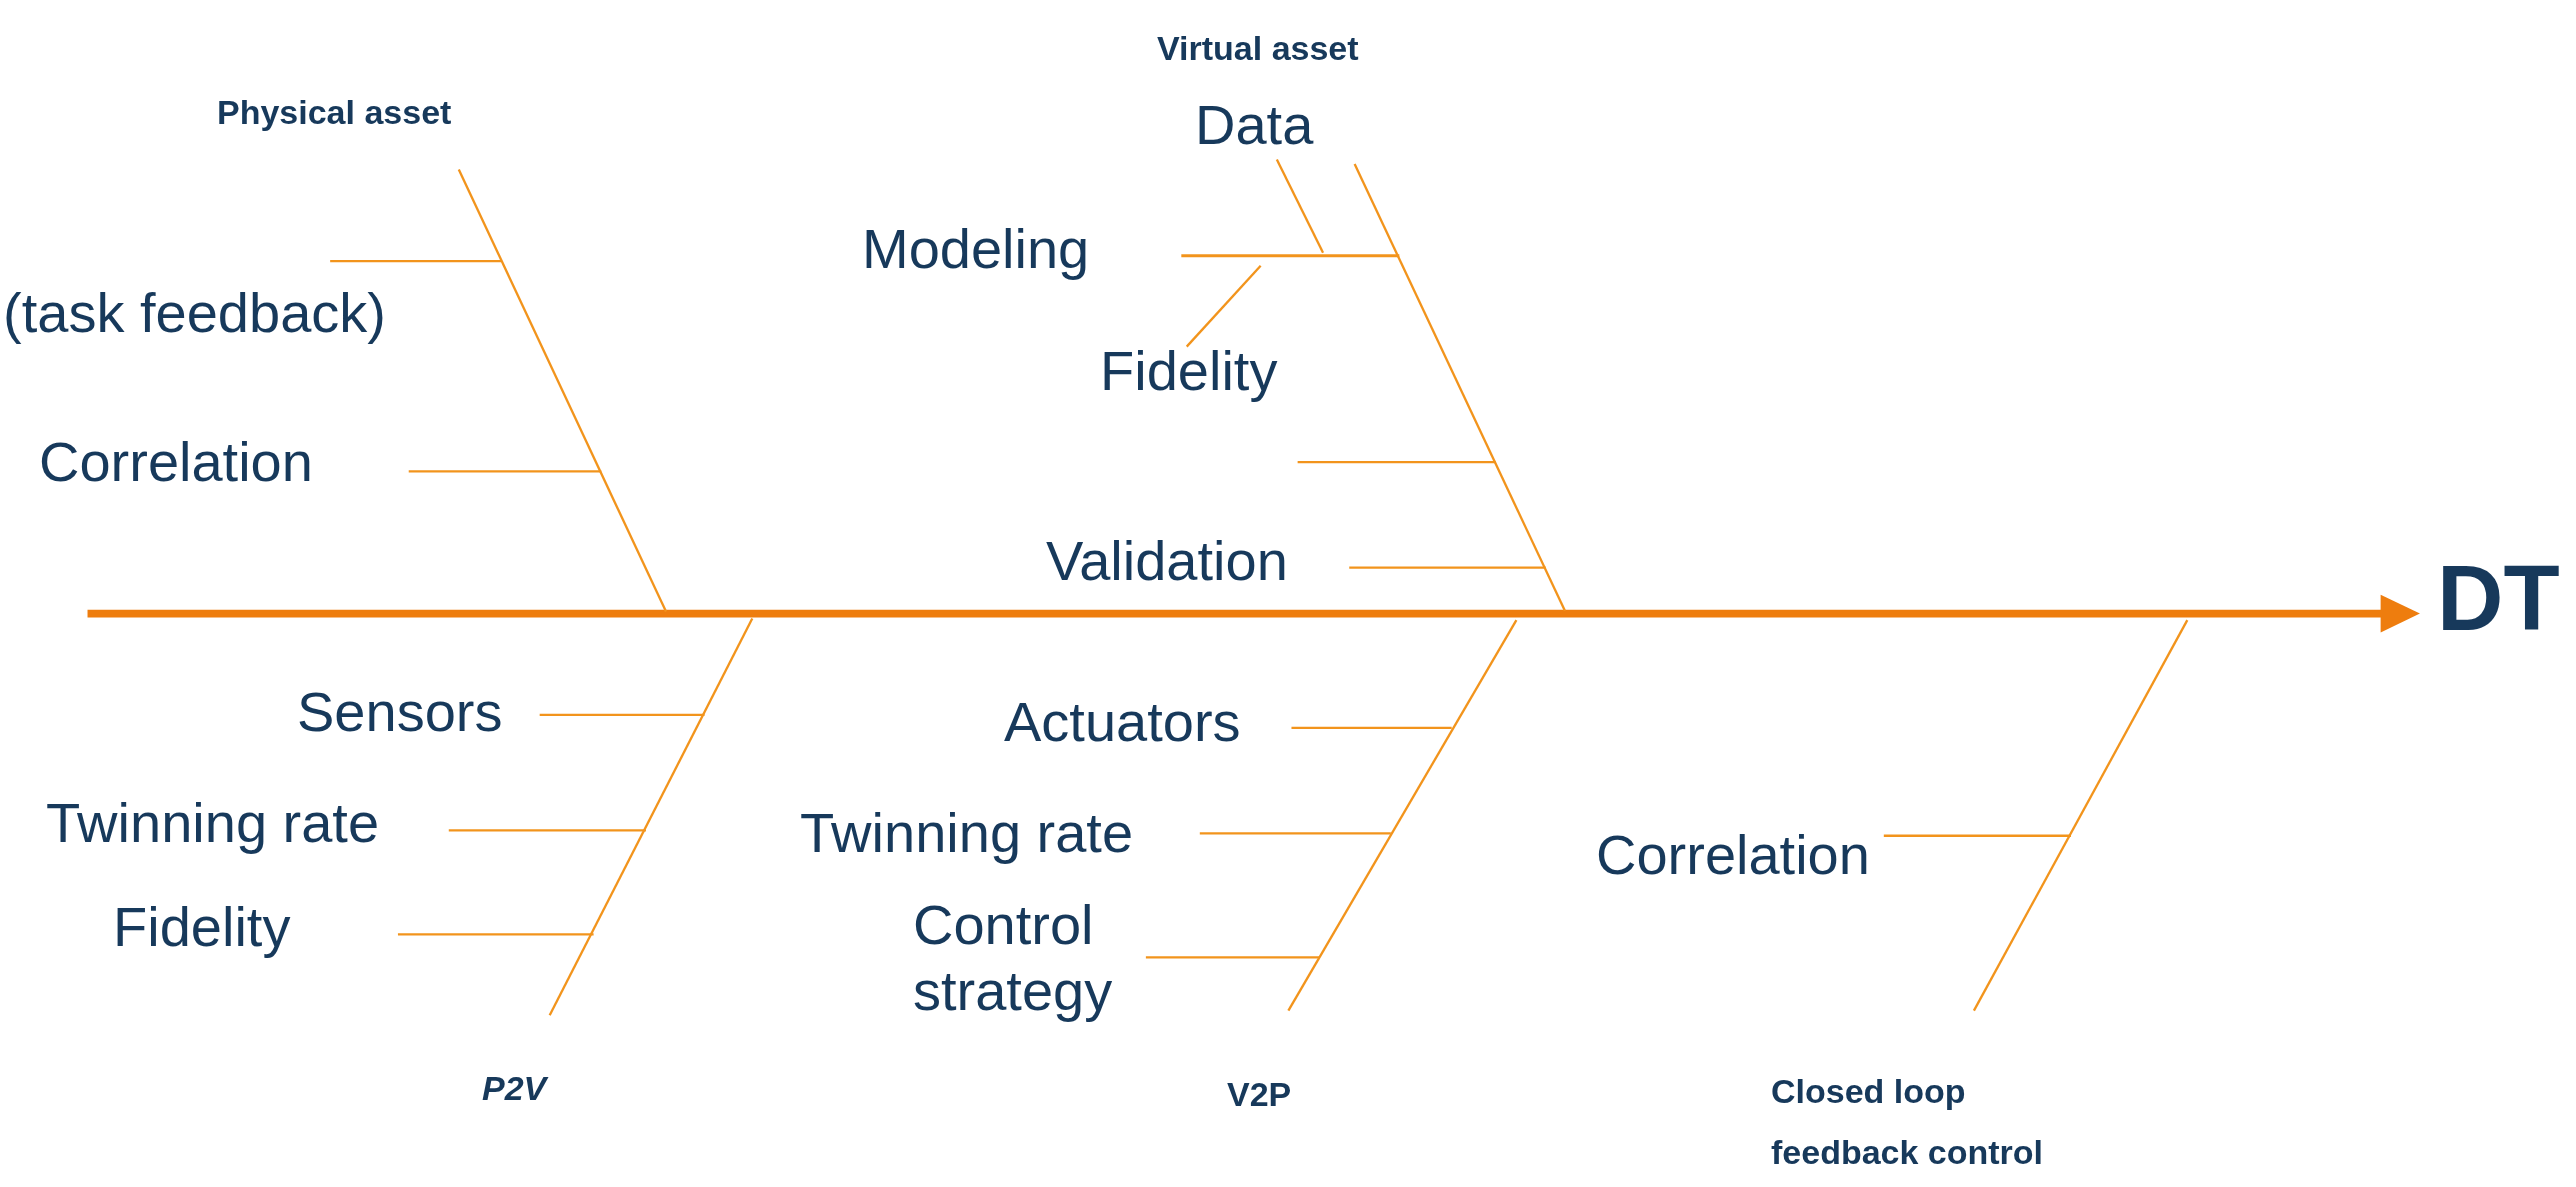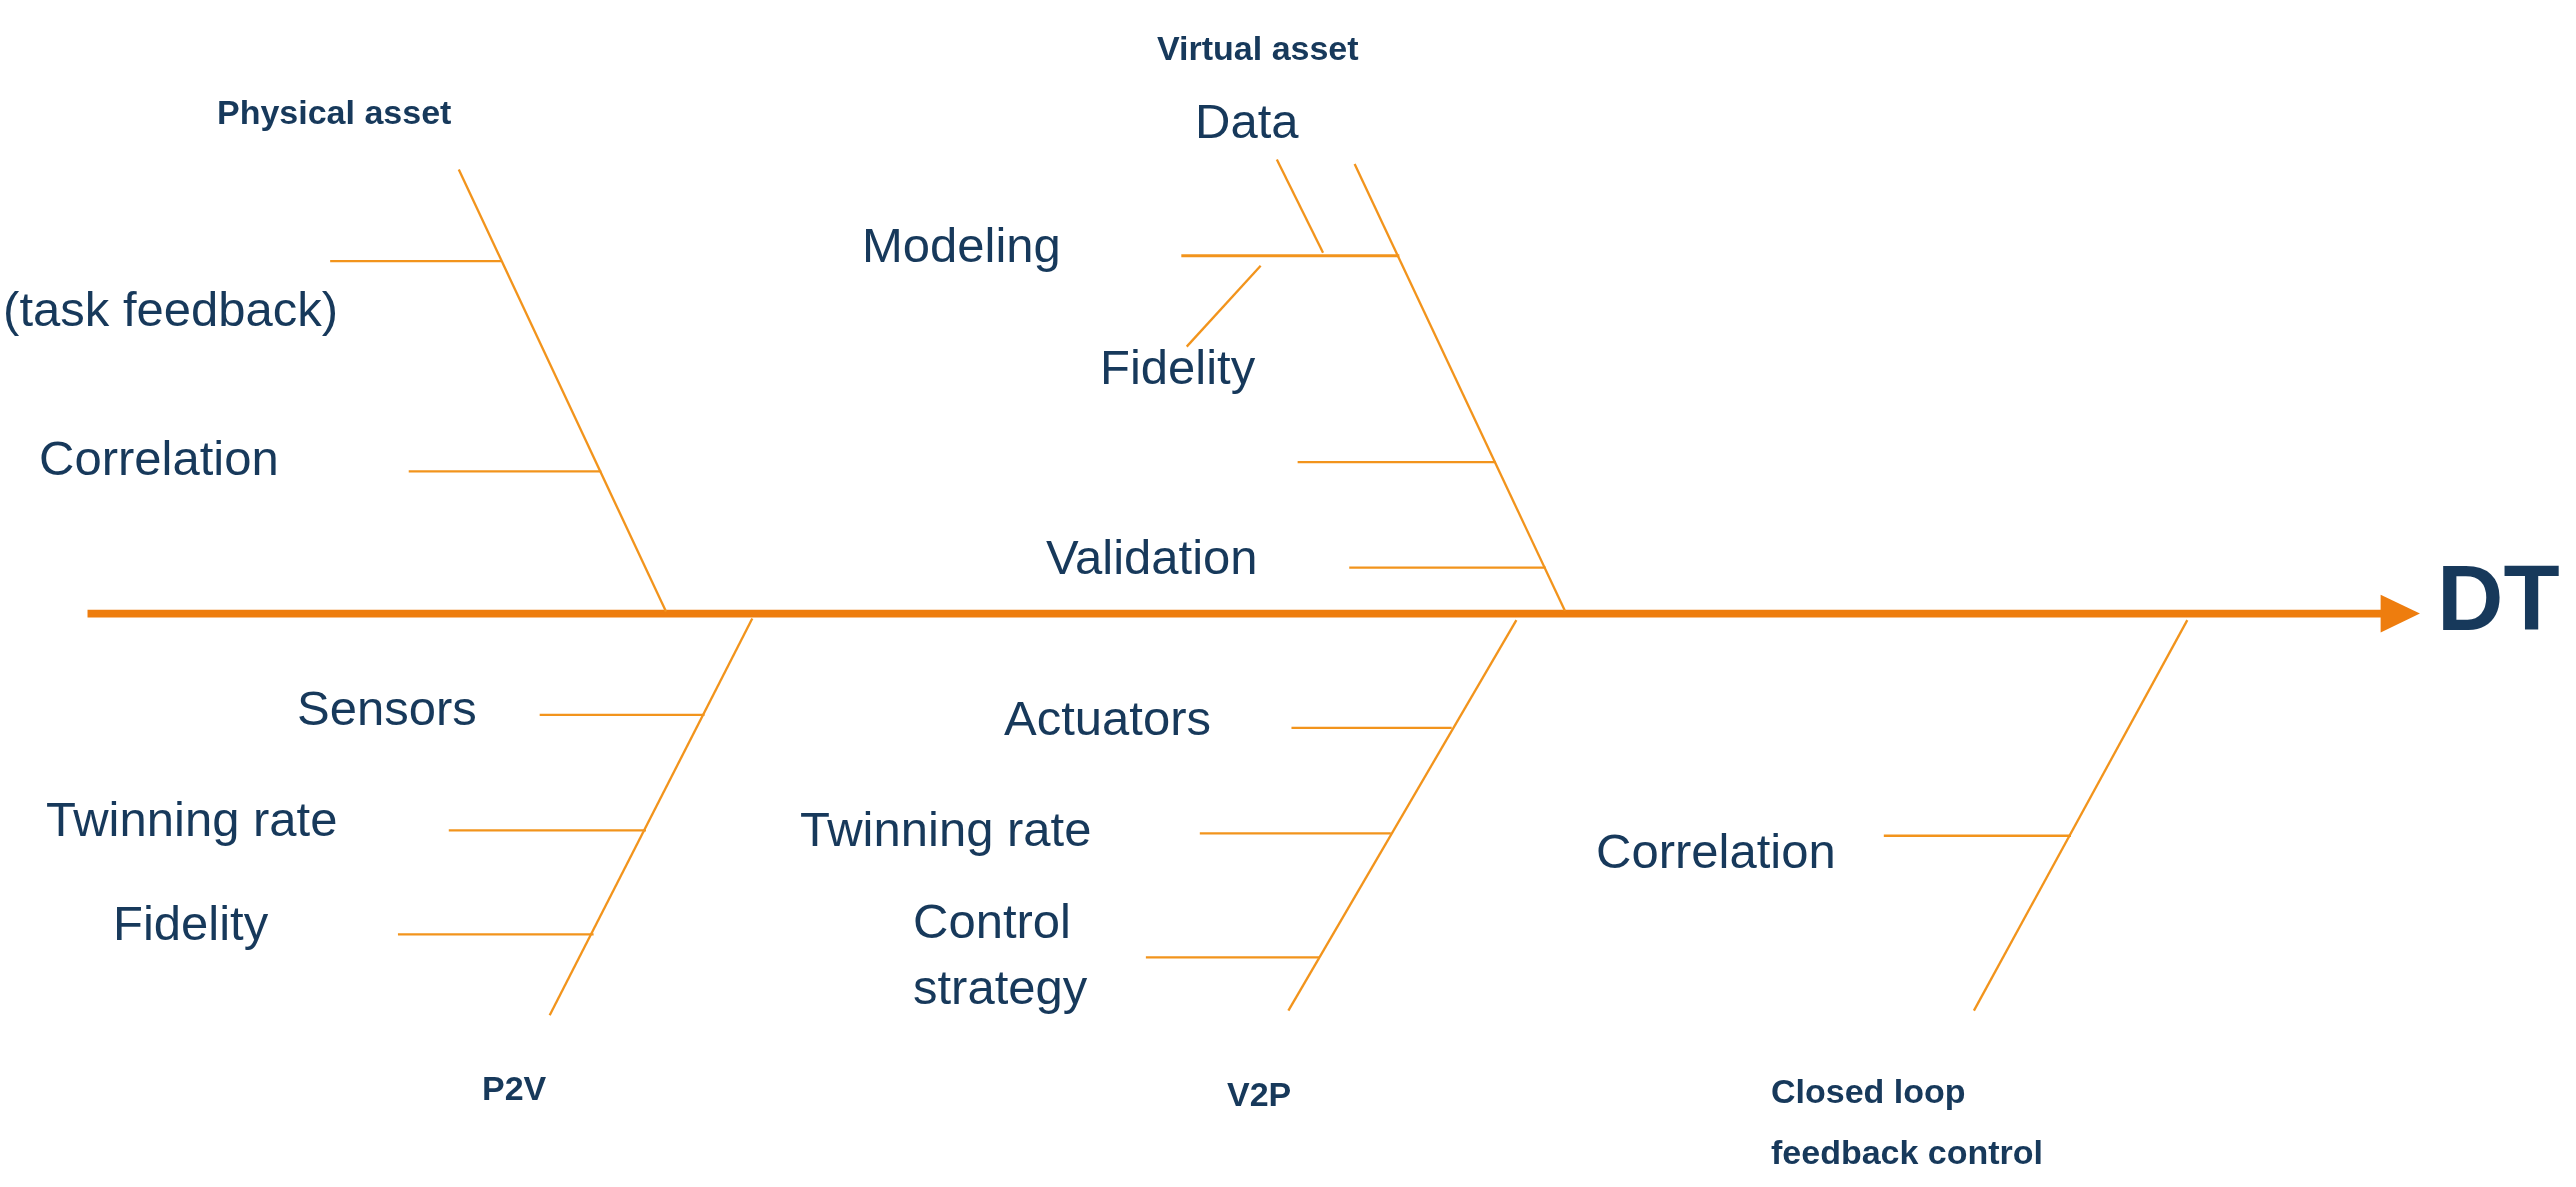--- a/index.html
+++ b/index.html
@@ -19,21 +19,21 @@
     position:relative;
     width:2576px;height:1187px;
     background:var(--bg-color);
   }
   .skeleton{
     position:absolute;left:0;top:0;width:2576px;height:1187px;
   }
   .lbl{
     position:absolute;
     color:var(--text-color);
-    font-size:49px;
+    font-size:56px;
     line-height:1.05;
     white-space:nowrap;
   }
   .lbl-title{
     position:absolute;
     color:var(--text-color);
     font-size:34px;
     font-weight:700;
     line-height:1.05;
     white-space:nowrap;
@@ -80,21 +80,21 @@
     <line x1="1487" y1="1243" x2="1712" y2="1243" stroke-width="3" stroke="#F2941C"></line>
 
     <line x1="2839" y1="805" x2="2562" y2="1312" stroke-width="3" stroke="#F2941C"></line>
     <line x1="2445" y1="1085" x2="2688" y2="1085" stroke-width="3" stroke="#F2941C"></line>
   </svg>
 
   <div class="lbl-title" style="left:217px;top:75px;">Physical asset</div>
 
   <div class="lbl-title" style="left:1157px;top:10.8px;">Virtual asset</div>
 
-  <div class="lbl-title" style="left:482px;top:1051px;">P2V</div>
+  <div class="lbl-title" style="left:482px;top:1051px;font-style:italic;">P2V</div>
 
   <div class="lbl-title" style="left:1227px;top:1057px;">V2P</div>
 
   <div class="lbl-title" style="left:1771px;top:1054px;">Closed loop</div>
 
   <div class="lbl-title" style="left:1771px;top:1115px;">feedback control</div>
 
   <div class="lbl-dt" style="left:2437px;top:552px;">DT</div>
 
 

